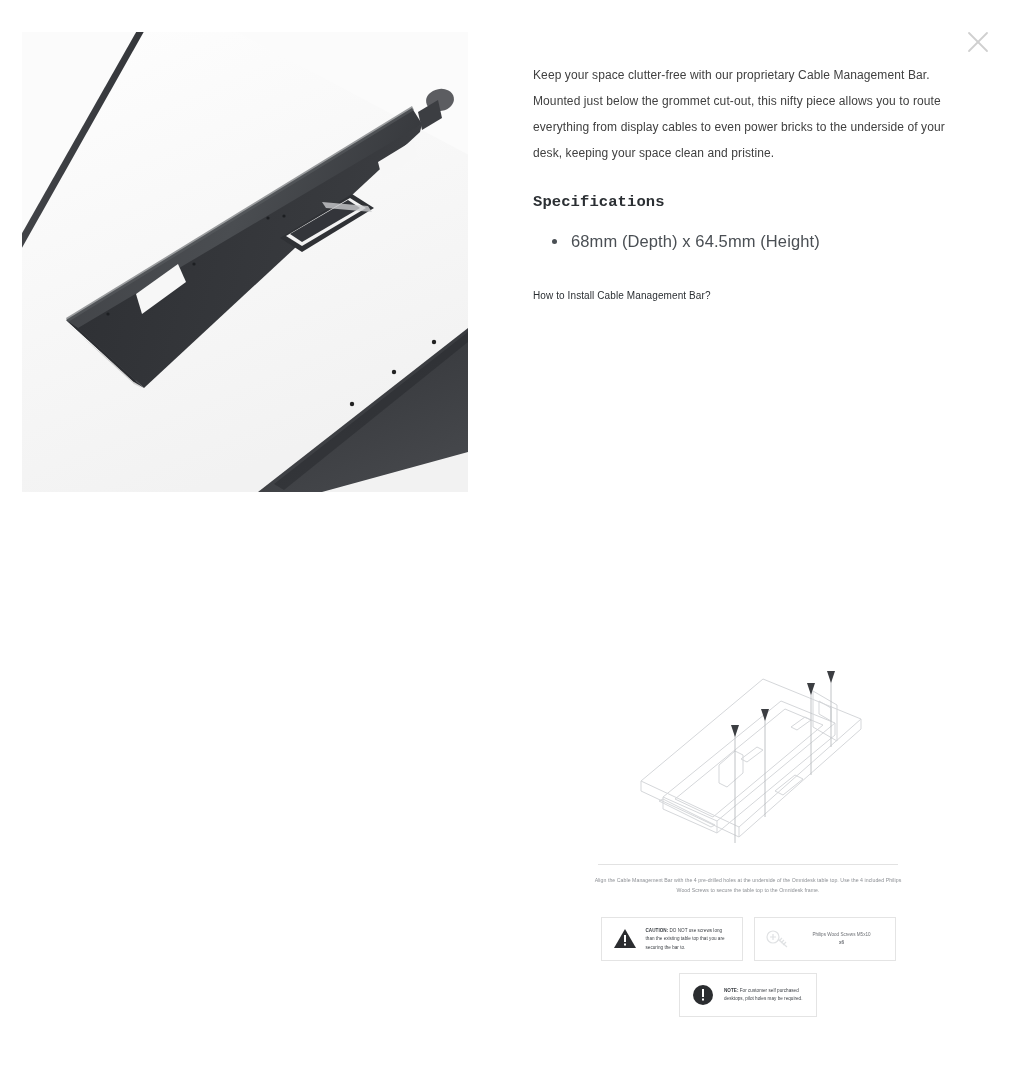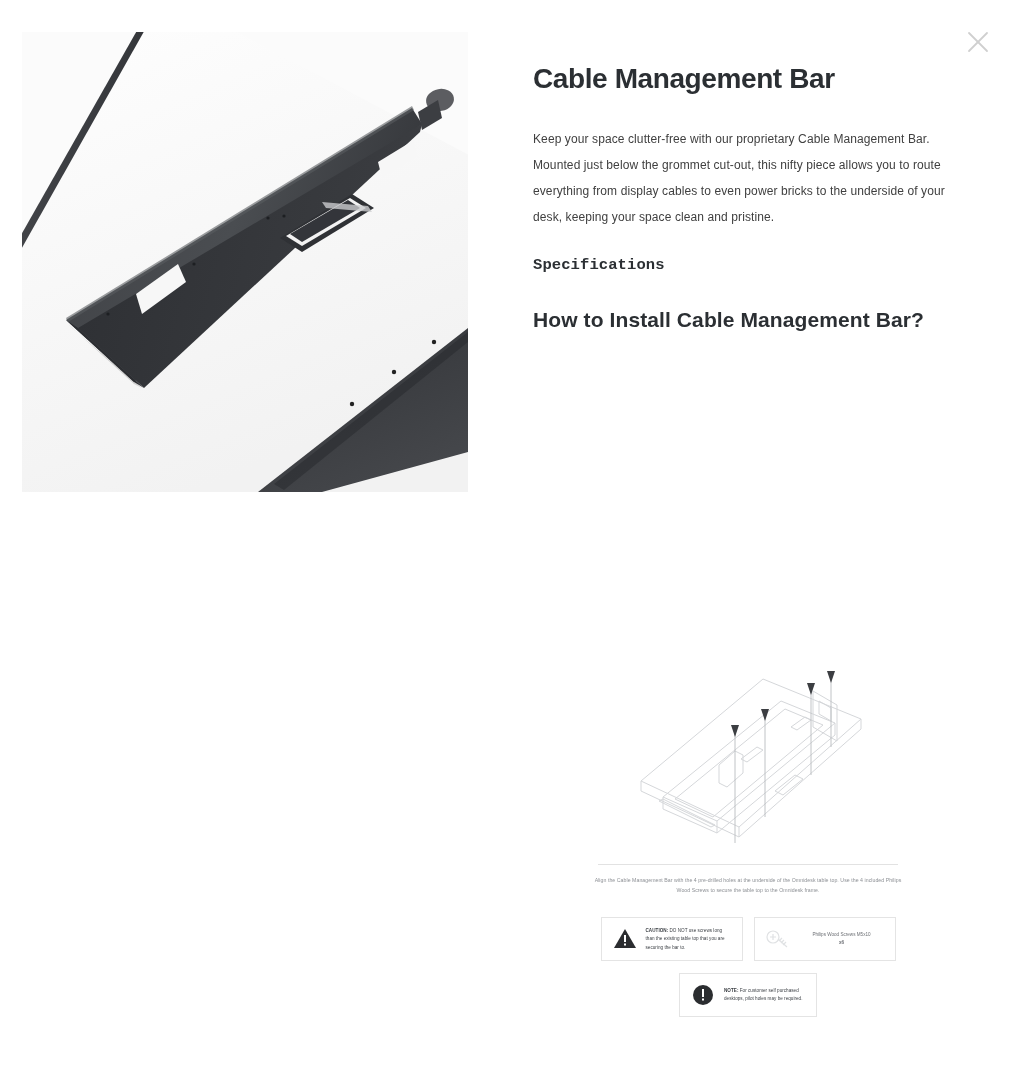--- a/index.html
+++ b/index.html
@@ -84,22 +84,22 @@
   .spec-list li:last-child { margin-bottom: 0; }
   .spec-list li::before {
     content: "";
     position: absolute;
     left: -19px; top: 12px;
     width: 5px; height: 5px;
     border-radius: 50%;
     background: #4a4f54;
   }
   .install-heading {
-    font-size: 21px;
-    font-weight: bold;
+    font-size: 10px;
+    font-weight: normal;
     color: #2b2f33;
     margin: 0 0 8px 0;
     letter-spacing: 0.1px;
   }
 
   
   .install-block {
     position: absolute;
     left: 533px; top: 668px;
     width: 430px;
@@ -243,25 +243,25 @@
       <circle cx="172" cy="232" r="1.6" fill="#1d1f22"></circle>
       <circle cx="246" cy="186" r="1.6" fill="#1d1f22"></circle>
       <circle cx="86" cy="282" r="1.6" fill="#1d1f22"></circle>
       <circle cx="262" cy="184" r="1.6" fill="#1d1f22"></circle>
 
       <path d="M 46,292 L 112,352 L 120,356 L 50,296 Z" fill="#000" opacity="0.15"></path>
     </svg>
   </div>
 
   <div class="content-pane">
-    <h1 class="product-title">Cable Management Bar</h1>
     <p class="product-desc">Keep your space clutter-free with our proprietary Cable Management Bar. Mounted just below the grommet cut-out, this nifty piece allows you to route everything from display cables to even power bricks to the underside of your desk, keeping your space clean and pristine.</p>
 
     <h2 class="section-heading">Specifications</h2>
     <ul class="spec-list">
+      <li>68mm (Depth) x 64.5mm (Height)</li>
     </ul>
 
     <h2 class="install-heading">How to Install Cable Management Bar?</h2>
   </div>
 
   <div class="install-block">
 
     <div class="diagram-wrap">
       <svg width="250" height="190" viewBox="0 0 250 190">
         <g fill="none" stroke="#d5d7da" stroke-width="1" stroke-linejoin="round">

